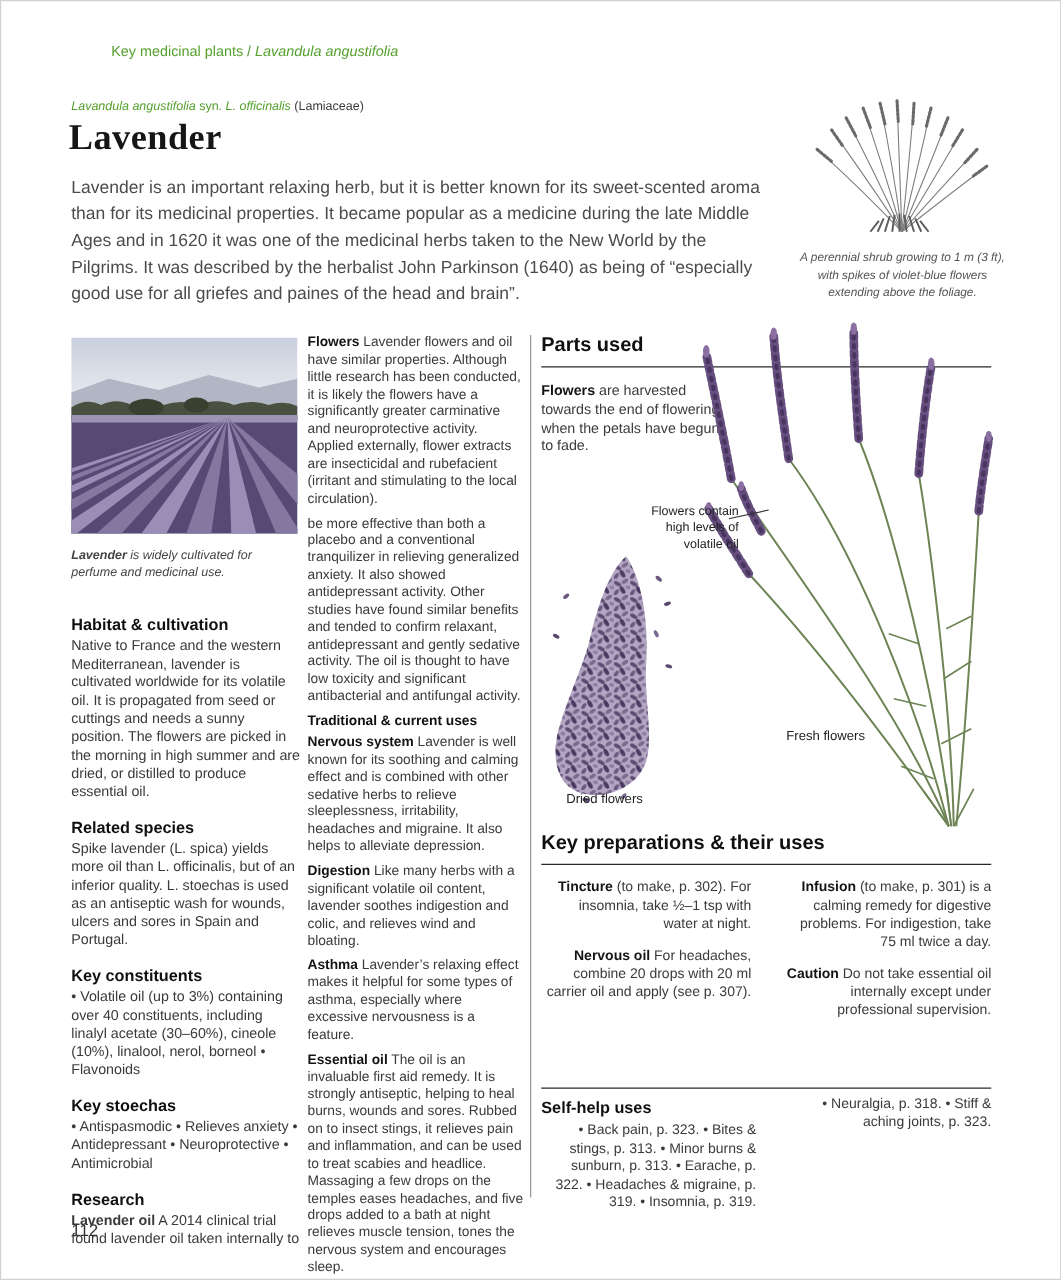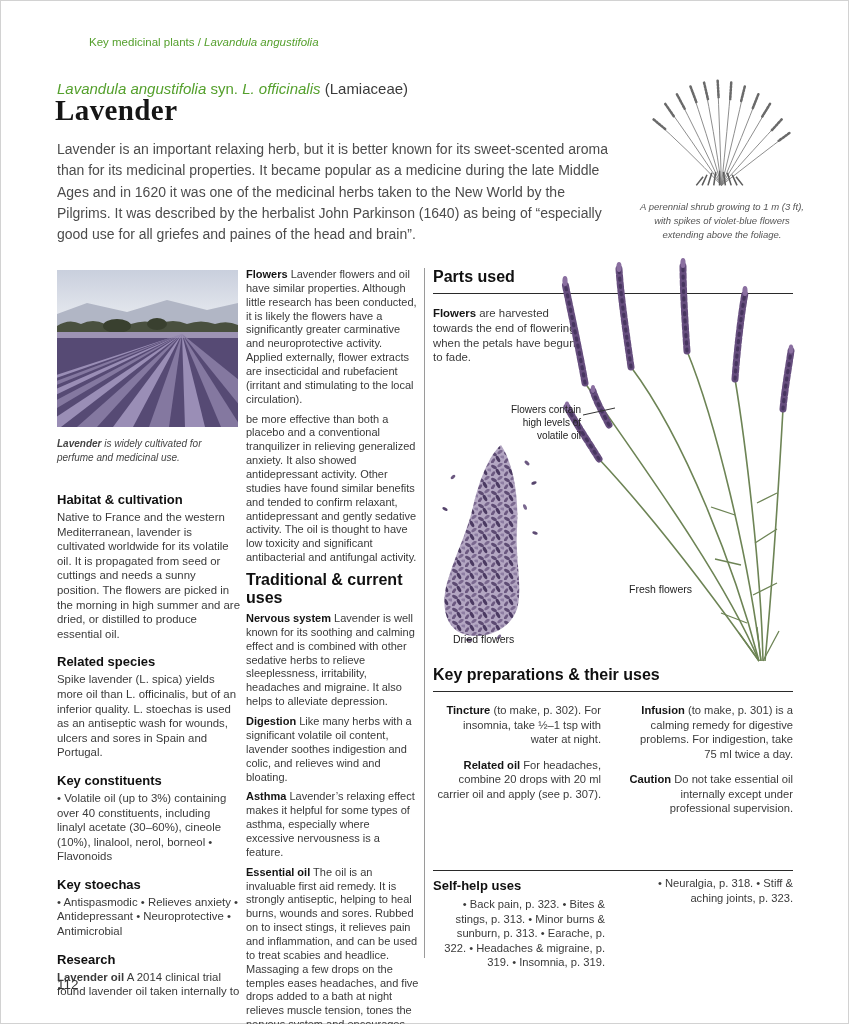--- a/index.html
+++ b/index.html
@@ -5,21 +5,21 @@
   html,body{margin:0;padding:0;background:#fff;}
   .page{
     position:relative;width:849px;height:1024px;background:#ffffff;
     font-family:"Liberation Sans",sans-serif;color:#3a3a3a;
     box-shadow:inset 0 0 0 1px #d2d2d2;overflow:hidden;
   }
   
   .runhead{position:absolute;left:57px;top:36px;font-size:11.5px;color:#55a02d;padding-left:32px;}
   .runhead .it{font-style:italic;}
   
-  .species-line{position:absolute;left:57px;top:80px;font-size:15px;color:#55a02d;}
+  .species-line{position:absolute;left:57px;top:80px;font-size:10px;color:#55a02d;}
   .species-line .it{font-style:italic;}
   .species-line .fam{color:#3a3a3a;}
   .big-title{position:absolute;left:55px;top:94px;margin:0;
     font-family:"Liberation Serif",serif;font-weight:700;font-size:29px;color:#161616;letter-spacing:.4px;}
   .intro{position:absolute;left:57px;top:139px;width:560px;margin:0;
     font-size:14px;line-height:1.52;color:#4c4c4c;}
   
   .shrub-fig{position:absolute;left:638px;top:76px;width:168px;}
   .shrub-fig svg{display:block;margin:0 auto;}
   .shrub-caption{margin:8px 0 0;font-size:9.5px;font-style:italic;color:#555;text-align:center;line-height:1.45;}
@@ -27,32 +27,32 @@
   .photo-fig{position:absolute;left:57px;top:270px;width:181px;}
   .photo-caption{margin:6px 0 0;font-size:10px;font-style:italic;color:#444;line-height:1.35;}
   .photo-caption b{font-weight:700;}
   .col-left{position:absolute;left:57px;top:492px;width:184px;}
   .col-left h3{margin:0 0 3px;font-size:13px;color:#101010;}
   .col-left p{margin:0 0 13px;font-size:11.4px;line-height:1.28;color:#3a3a3a;}
   
   .col-mid{position:absolute;left:246px;top:268px;width:174px;}
   .col-mid p{margin:0 0 6px;font-size:11px;line-height:1.26;color:#3a3a3a;}
   .col-mid p b{color:#141414;}
-  .col-mid h3{margin:6px 0 5px;font-size:16px;color:#101010;}
+  .col-mid h3{margin:6px 0 5px;font-size:11px;color:#101010;}
   
   .divider-v{position:absolute;left:424px;top:268px;width:1px;height:690px;background:#9a9a9a;}
   
   .parts-area{position:absolute;left:433px;top:265px;width:360px;height:404px;}
   .parts-h{position:absolute;left:0;top:3px;margin:0;font-size:16px;color:#101010;}
   .parts-rule{position:absolute;left:0;right:0;top:28px;height:1px;background:#2a2a2a;}
   .flowers-note{position:absolute;left:0;top:41px;width:152px;margin:0;font-size:11.4px;line-height:1.3;}
   .flowers-note b{color:#141414;}
   .fresh-fig{position:absolute;left:110px;top:-8px;}
   .dried-fig{position:absolute;left:6px;top:172px;}
-  .callout-label{position:absolute;left:66px;top:138px;width:82px;margin:0;
+  .callout-label{position:absolute;left:76px;top:138px;width:82px;margin:0;
     font-size:10px;line-height:1.3;text-align:right;color:#222;}
   .callout-line{position:absolute;left:150px;top:140px;}
   .fresh-label{position:absolute;left:196px;top:318px;font-size:10.5px;color:#222;}
   .dried-label{position:absolute;left:20px;top:368px;font-size:10.5px;color:#222;}
   
   .keyprep-area{position:absolute;left:433px;top:666px;width:360px;height:310px;}
   .kp-h{position:absolute;left:0;top:0;margin:0;font-size:16px;color:#101010;}
   .kp-rule{position:absolute;left:0;right:0;top:25px;height:1px;background:#2a2a2a;}
   .kp-left{position:absolute;left:0;top:37px;width:168px;}
   .kp-right{position:absolute;left:192px;top:37px;width:168px;}
@@ -217,21 +217,21 @@
     <div class="fresh-label">Fresh flowers</div>
     <div class="dried-label">Dried flowers</div>
   </div>
 
   <div class="keyprep-area">
     <h2 class="kp-h">Key preparations &amp; their uses</h2>
     <div class="kp-rule"></div>
 
     <div class="kp-left">
       <p><b>Tincture</b><span> (to make, p. 302). For insomnia, take ½–1 tsp with water at night.</span></p>
-      <p><b>Related oil</b><span> For headaches, combine 20 drops with 20 ml carrier oil and apply (see p. 307).</span></p>
+      <p><b>Nervous oil</b><span> For headaches, combine 20 drops with 20 ml carrier oil and apply (see p. 307).</span></p>
     </div>
     <div class="kp-right">
       <p><b>Infusion</b><span> (to make, p. 301) is a calming remedy for digestive problems. For indigestion, take 75 ml twice a day.</span></p>
       <p><b>Caution</b><span> Do not take essential oil internally except under professional supervision.</span></p>
     </div>
 
     <div class="sh-rule"></div>
     <h3 class="sh-h">Self-help uses</h3>
     <p class="sh-left">• Back pain, p. 323.  • Bites &amp; stings, p. 313.  • Minor burns &amp; sunburn, p. 313.  • Earache, p. 322.  • Headaches &amp; migraine, p. 319.  • Insomnia, p. 319.</p>
     <p class="sh-right">• Neuralgia, p. 318.  • Stiff &amp; aching joints, p. 323.</p>

